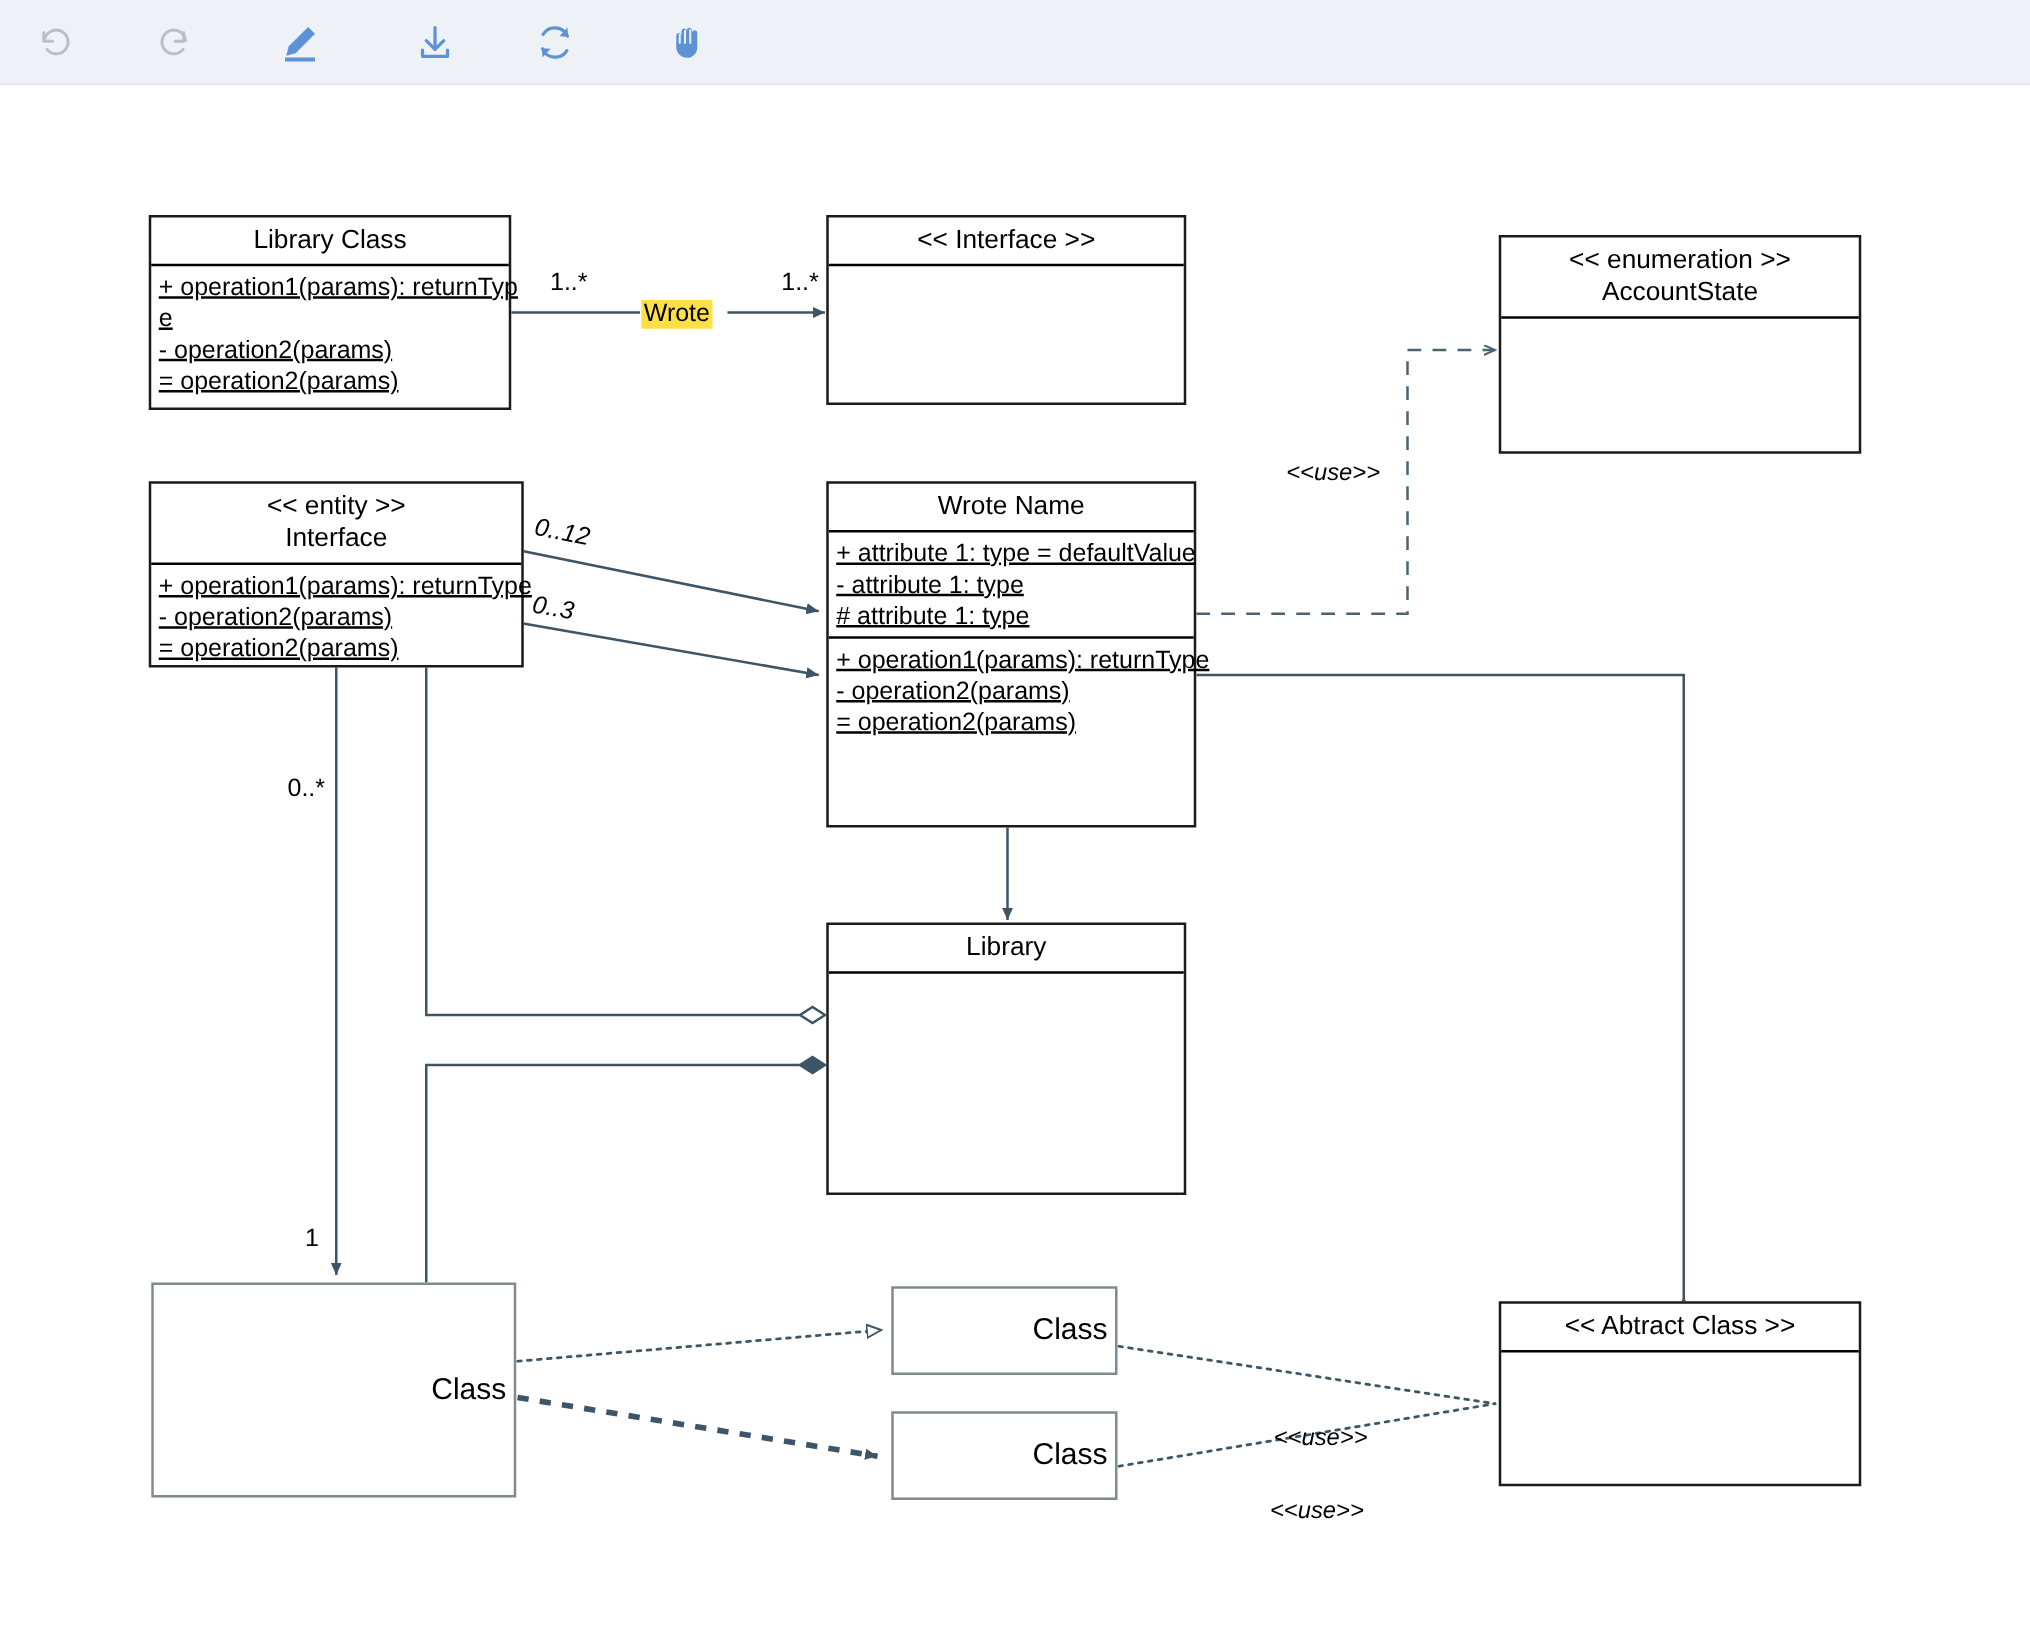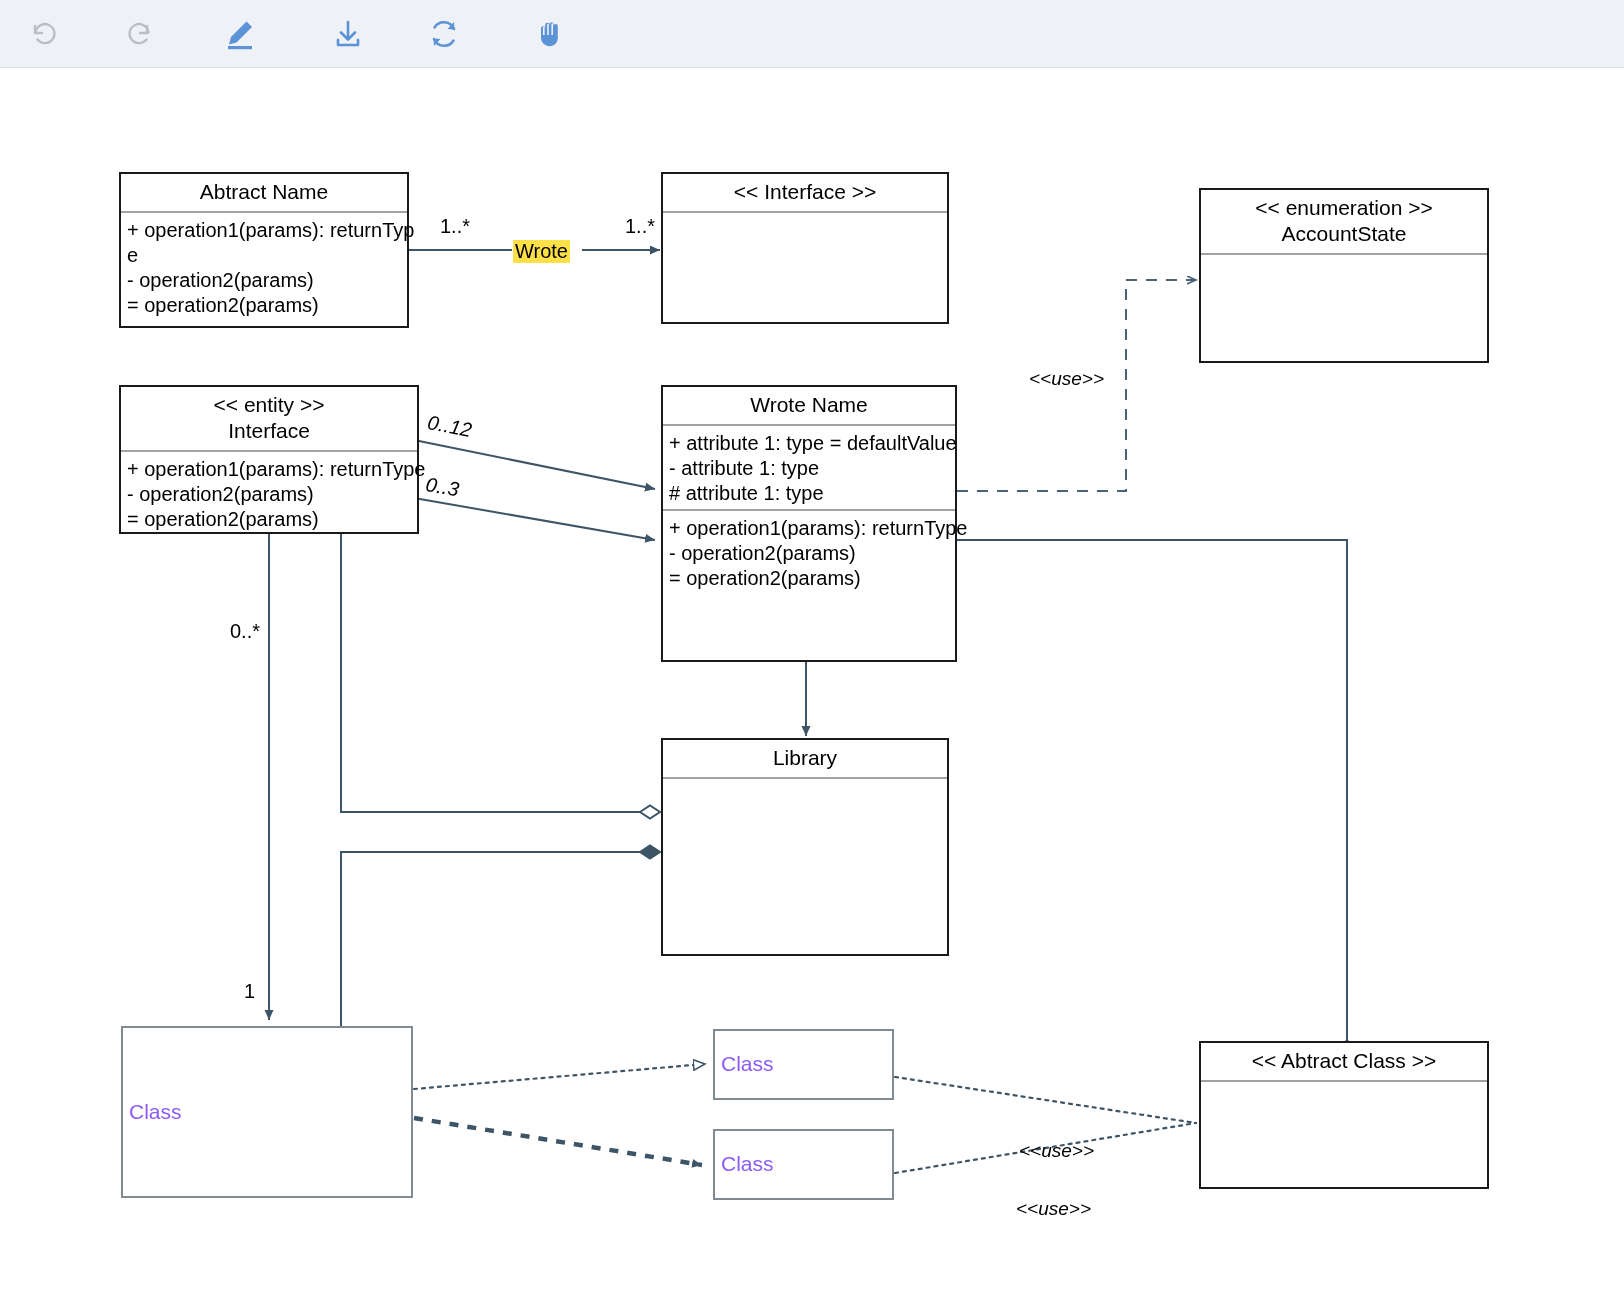--- a/index.html
+++ b/index.html
@@ -58,40 +58,40 @@
     position: absolute;
     background: #ffffff;
     box-sizing: border-box;
     border: 2px solid #1a1a1a;
   }
   .uml-box.gray { border: 2px solid #808a90; }
   .compartment {
     box-sizing: border-box;
     padding: 5px 6px 6px 6px;
   }
-  .compartment + .compartment { border-top: 2px solid #a3a3a3; }
+  .compartment + .compartment { border-top: 2px solid #000000; text-decoration: underline; }
   .c-title {
     text-align: center;
     font-size: 21px;
     line-height: 26px;
     color: #000;
   }
   .c-body {
     font-size: 20px;
     line-height: 25px;
     color: #000;
     text-align: left;
   }
   .c-body div { white-space: pre; }
   .c-center {
     display: flex;
     align-items: center;
-    justify-content: flex-start;
-    font-size: 21px;
-    color: #8b5cf6;
+    justify-content: flex-end;
+    font-size: 24px;
+    color: #000000;
   }
   .empty-body { }
 
   
   .edge-label {
     position: absolute;
     font-size: 20px;
     color: #000;
     white-space: nowrap;
   }
@@ -216,21 +216,21 @@
 
     <line x1="414" y1="1050" x2="702" y2="1097" stroke="#3d5566" stroke-width="4.5" stroke-dasharray="9,9" marker-end="url(#arrow-solid)"></line>
 
     <line x1="895" y1="1009" x2="1196" y2="1055" stroke="#3d5566" stroke-width="2.2" stroke-dasharray="3,5" stroke-linecap="round"></line>
 
     <line x1="895" y1="1105" x2="1196" y2="1055" stroke="#3d5566" stroke-width="2.2" stroke-dasharray="3,5" stroke-linecap="round"></line>
   </svg>
 
   <div class="uml-box" style="left:119px; top:104px; width:290px; height:156px;">
     <div class="compartment">
-      <div class="c-title">Abtract Name</div>
+      <div class="c-title">Library Class</div>
     </div>
     <div class="compartment c-body" style="height:115px;">
       <div>+ operation1(params): returnTyp</div>
       <div>e</div>
       <div>- operation2(params)</div>
       <div>= operation2(params)</div>
     </div>
   </div>
 
   <div class="uml-box" style="left:1199px; top:120px; width:290px; height:175px;">

